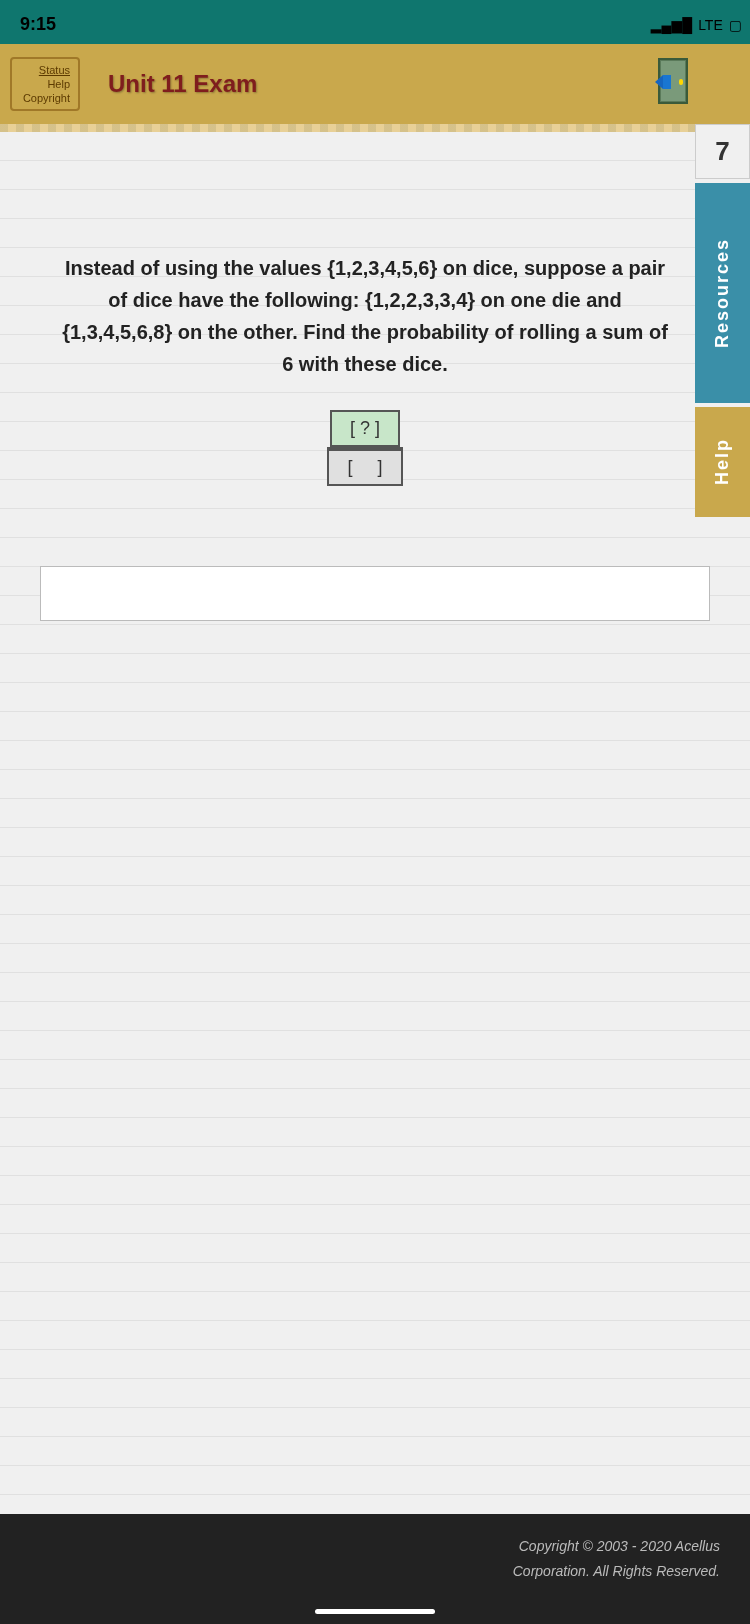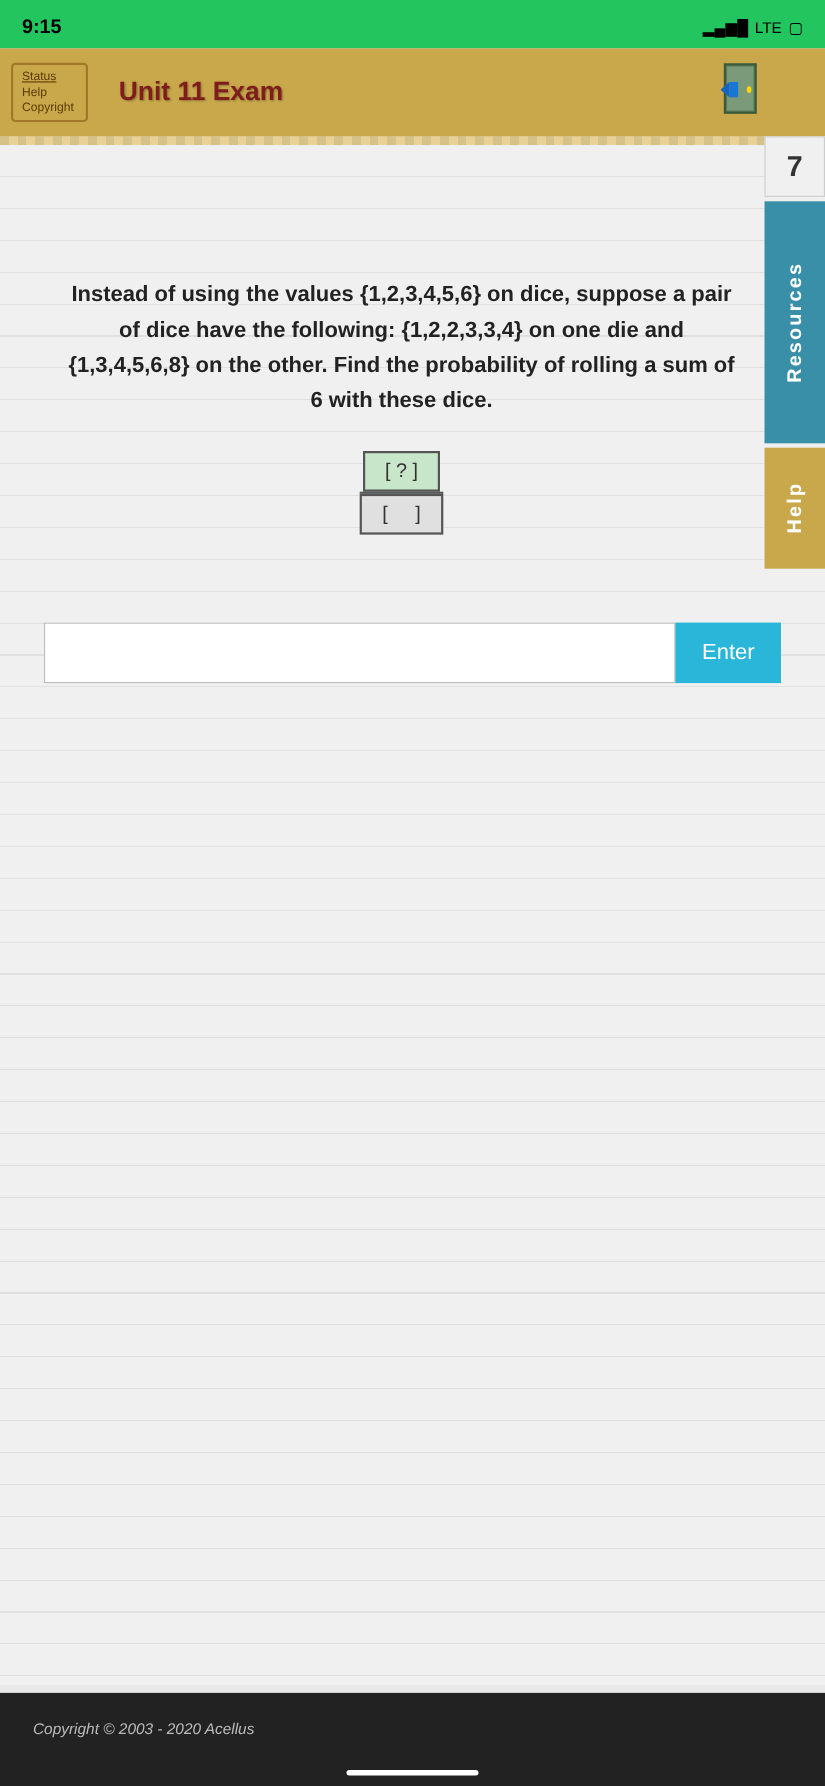--- a/index.html
+++ b/index.html
@@ -12,22 +12,22 @@
       background: #e8e8e8;
       position: relative;
       overflow-x: hidden;
     }
 
     
     .status-bar {
       display: flex;
       justify-content: space-between;
       align-items: center;
-      padding: 10px 20px 5px 20px;
-      background: #22c55e;
+      padding: 10px 8px 5px 20px;
+      background: #0f766e;
       height: 44px;
     }
     .status-time {
       font-size: 18px;
       font-weight: 600;
       color: #000;
     }
     .status-icons {
       display: flex;
       align-items: center;
@@ -44,21 +44,21 @@
       padding: 0 0 0 0;
       height: 80px;
       position: relative;
     }
     .status-exam-tab {
       background: #c9a84c;
       border: 2px solid #a07828;
       border-radius: 4px;
       padding: 4px 8px;
       margin-left: 10px;
-      text-align: left;
+      text-align: right;
       font-size: 11px;
       color: #5c3a00;
       line-height: 1.3;
       min-width: 70px;
     }
     .status-exam-tab .status-label {
       text-decoration: underline;
       font-size: 11px;
       color: #5c3a00;
     }
@@ -225,20 +225,21 @@
     }
 
     
     .footer {
       position: absolute;
       bottom: 0;
       left: 0;
       right: 0;
       background: #222;
       padding: 20px 30px 40px 30px;
+      text-align: right;
     }
     .footer-text {
       color: #bbb;
       font-style: italic;
       font-size: 14px;
       line-height: 1.8;
     }
     .home-indicator {
       position: absolute;
       bottom: 10px;
@@ -318,23 +319,23 @@
       </div>
       <div class="fraction-line"></div>
       <div class="fraction-denominator">
         [ &nbsp;&nbsp;&nbsp; ]
       </div>
     </div>
   </div>
 
   <div class="answer-area">
     <input class="answer-input" type="text" placeholder="" style="">
-    <button class="enter-button">Enter</button>
   </div>
 
 </div>
 
 <div class="footer">
   <div class="footer-text">
     <div>Copyright © 2003 - 2020 Acellus</div>
+    <div>Corporation.  All Rights Reserved.</div>
   </div>
   <div class="home-indicator"></div>
 </div>
 
 </body></html>

